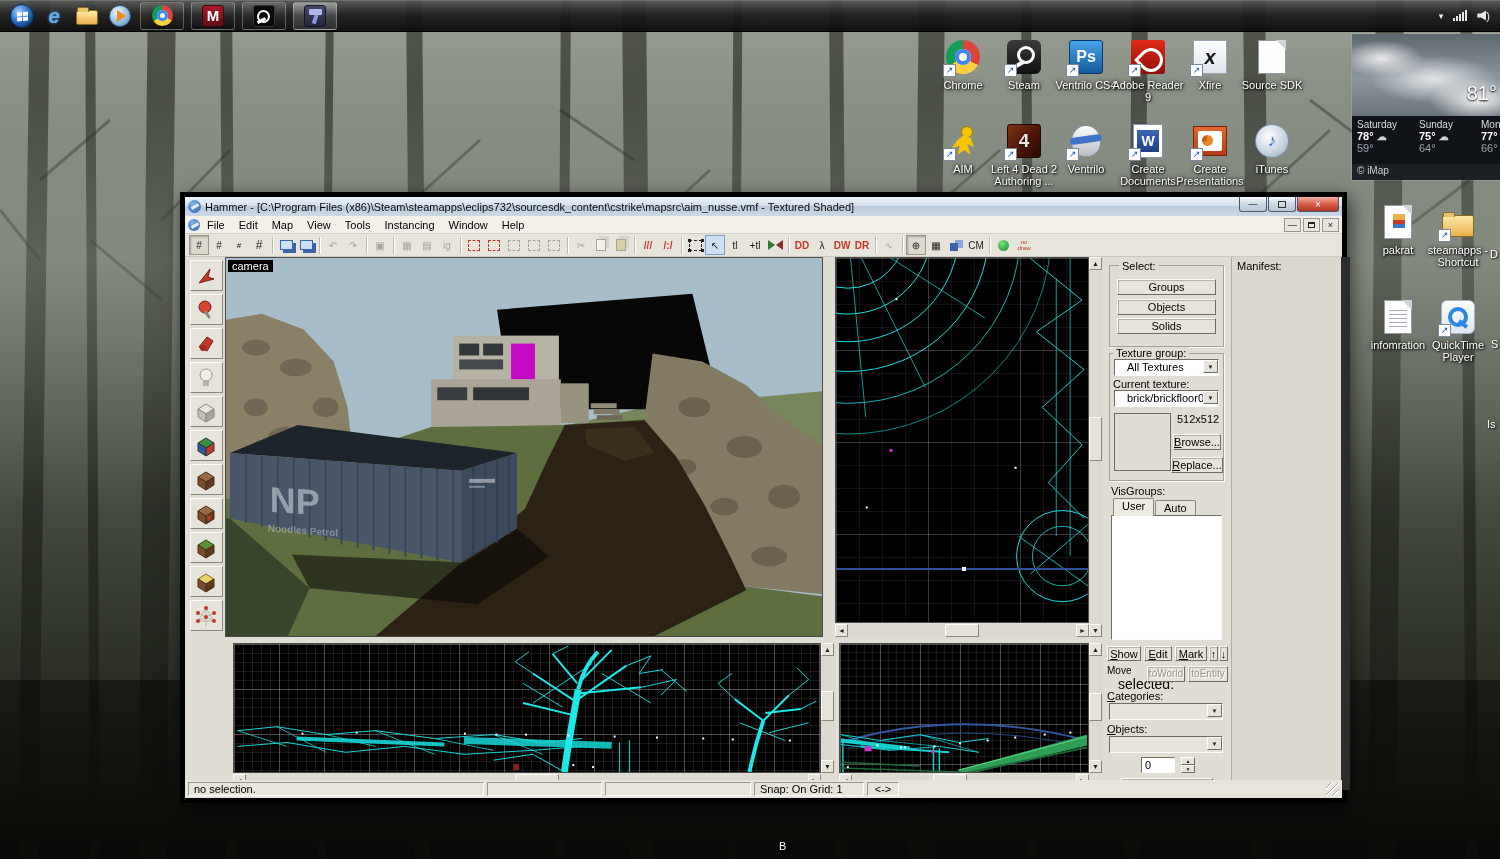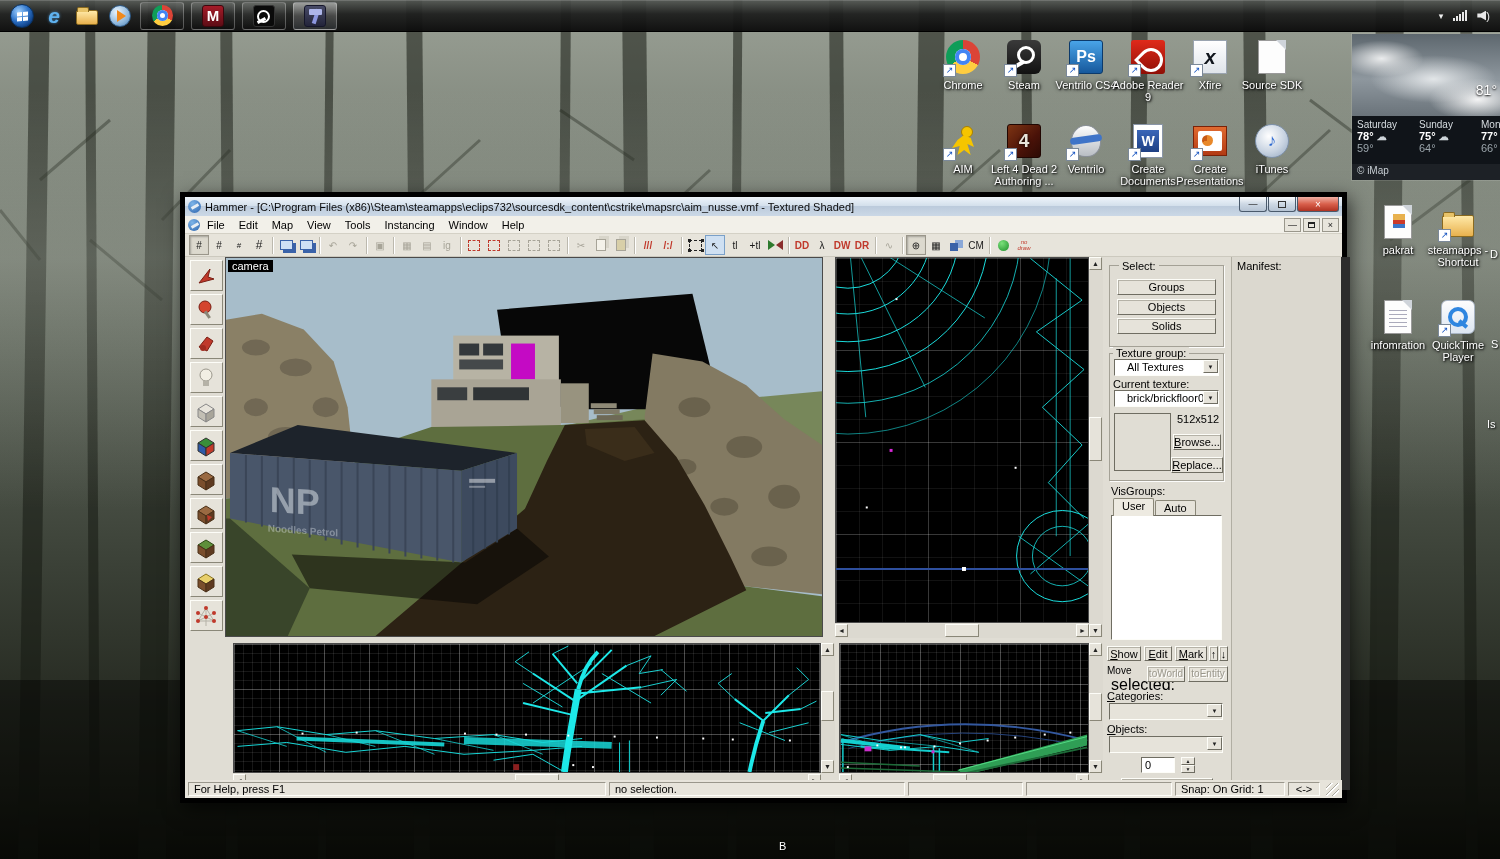--- a/index.html
+++ b/index.html
@@ -78,21 +78,21 @@
 .pak-doc::after{content:"";position:absolute;left:8px;top:8px;width:12px;height:14px;background:linear-gradient(#e8b14e 0 40%,#cc3a2a 40% 70%,#3a76c8 70%)}
 .frag{position:absolute;color:#fff;font-size:11px;text-shadow:1px 1px 2px #000;z-index:5}
 
 
 .weather{position:absolute;left:1352px;top:34px;width:148px;height:146px;overflow:hidden;z-index:5;background:#1d2126;box-shadow:0 0 0 1px rgba(255,255,255,.12)}
 .wphoto{height:82px;position:relative;background:
  radial-gradient(60px 26px at 20% 30%,rgba(255,255,255,.85),rgba(255,255,255,0) 70%),
  radial-gradient(90px 34px at 55% 55%,rgba(235,238,240,.9),rgba(235,238,240,0) 70%),
  radial-gradient(70px 30px at 85% 80%,rgba(250,250,250,.95),rgba(250,250,250,0) 70%),
  linear-gradient(180deg,#5d676e,#8e979e 55%,#6a737a)}
-.wtemp{position:absolute;right:3px;top:48px;color:#fff;font-size:14px;text-shadow:0 1px 2px #000}
+.wtemp{position:absolute;right:3px;top:48px;color:#fff;font-size:20px;text-shadow:0 1px 2px #000}
 .wdays{display:flex;height:48px;background:rgba(8,12,16,.6)}
 .wday{width:62px;flex:none;padding:3px 5px 0}
 .wday .dn{color:#d6dce0;font-size:10px;white-space:nowrap}
 .wday .hi{color:#fff;font-size:11px;font-weight:bold}
 .wday .hi i{font-style:normal;color:#cdd4d9;font-size:10px;margin-left:3px}
 .wday .lo{color:#9aa4aa;font-size:11px}
 .wattr{color:#c6cdd2;font-size:10px;padding:1px 5px}
 
 
 .hwin{position:absolute;left:180px;top:192px;width:1167px;height:611px;z-index:40;background:#e7e4db;border:5px solid #000000;box-shadow:inset 0 0 0 1px rgba(255,255,255,.5),3px 6px 18px rgba(0,0,0,.65)}
@@ -830,21 +830,21 @@
       <span class="tab" style="left:50px;top:243px">Auto</span>
       <div class="listbox" style="left:6px;top:258px;width:111px;height:125px"></div>
 
       <span class="cbtn ulf" style="left:2px;top:389px;width:34px;height:15px">Show</span>
       <span class="cbtn ulf" style="left:39px;top:389px;width:28px;height:15px">Edit</span>
       <span class="cbtn ulf" style="left:70px;top:389px;width:32px;height:15px">Mark</span>
       <span class="cbtn" style="left:104px;top:389px;width:9px;height:15px;padding:0">↑</span>
       <span class="cbtn" style="left:114px;top:389px;width:9px;height:15px;padding:0">↓</span>
 
       <span class="plabel" style="left:2px;top:408px;font-size:10px">Move</span>
-      <span class="plabel" style="left:6px;top:419px;font-size:16px">selected:</span>
+      <span class="plabel" style="left:13px;top:419px;font-size:14px">selected:</span>
       <span class="cbtn dis" style="left:42px;top:409px;width:38px;height:16px;font-size:10px">toWorld</span>
       <span class="cbtn dis" style="left:83px;top:409px;width:40px;height:16px;font-size:10px">toEntity</span>
 
       <span class="plabel ulf" style="left:2px;top:433px">Categories:</span>
       <div class="combo" style="left:4px;top:446px;width:114px;background:#e6e3da"><span></span><span class="drop">▼</span></div>
       <span class="plabel ulf" style="left:2px;top:466px">Objects:</span>
       <div class="combo" style="left:4px;top:479px;width:114px;background:#e6e3da"><span></span><span class="drop">▼</span></div>
 
       <div class="spinbox" style="left:36px;top:500px;width:34px;height:16px">0</div>
       <div class="spinbtns" style="left:76px;top:500px;position:absolute">
@@ -854,21 +854,20 @@
       <span class="cbtn" style="left:16px;top:521px;width:92px;height:14px;border-bottom:none">Create Steam</span>
     </div>
 
     <div class="manifest">
       <div class="mlabel">Manifest:</div>
       <div class="dark"></div>
     </div>
   </div>
 
   <div class="statusbar">
-    <span class="sseg" style="width:418px">For Help, press F1</span>
     <span class="sseg" style="width:296px">no selection.</span>
     <span class="sseg" style="width:115px"></span>
     <span class="sseg" style="width:146px"></span>
     <span class="sseg" style="width:110px">Snap: On Grid: 1</span>
     <span class="sseg" style="width:32px;text-align:center">&lt;-&gt;</span>
     <span class="grip"></span>
   </div>
 </div>
 
 </body></html>

